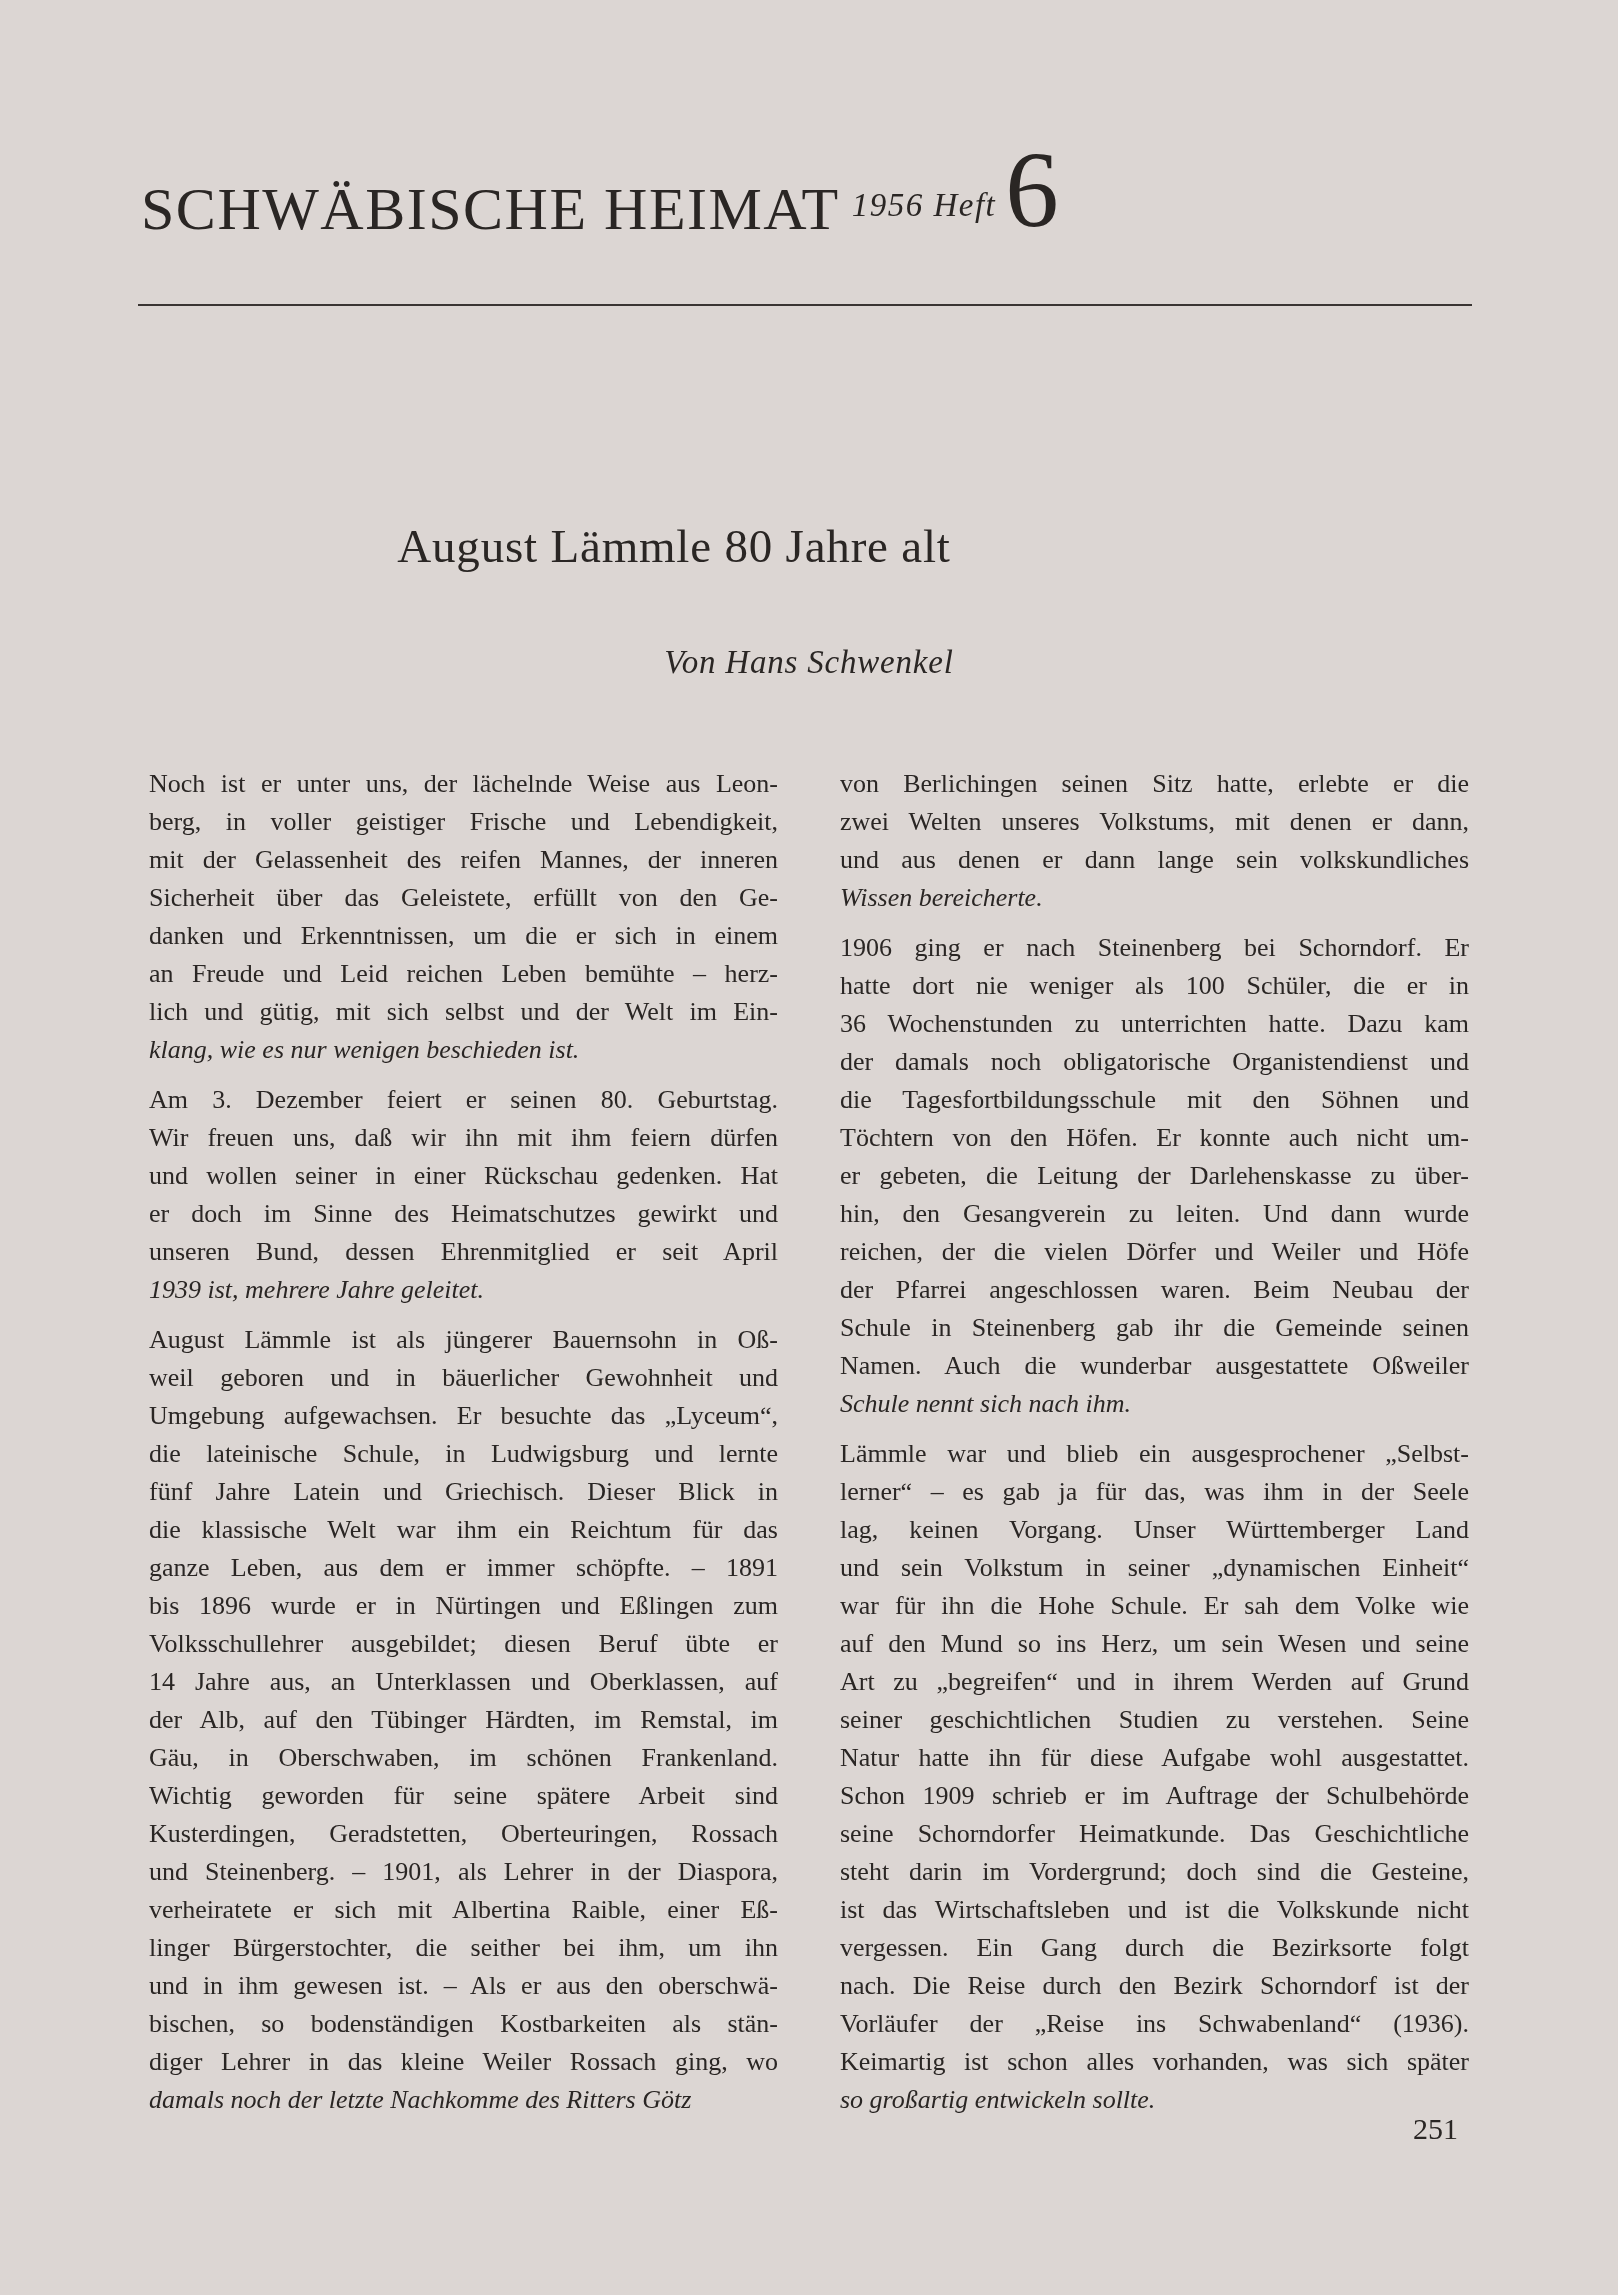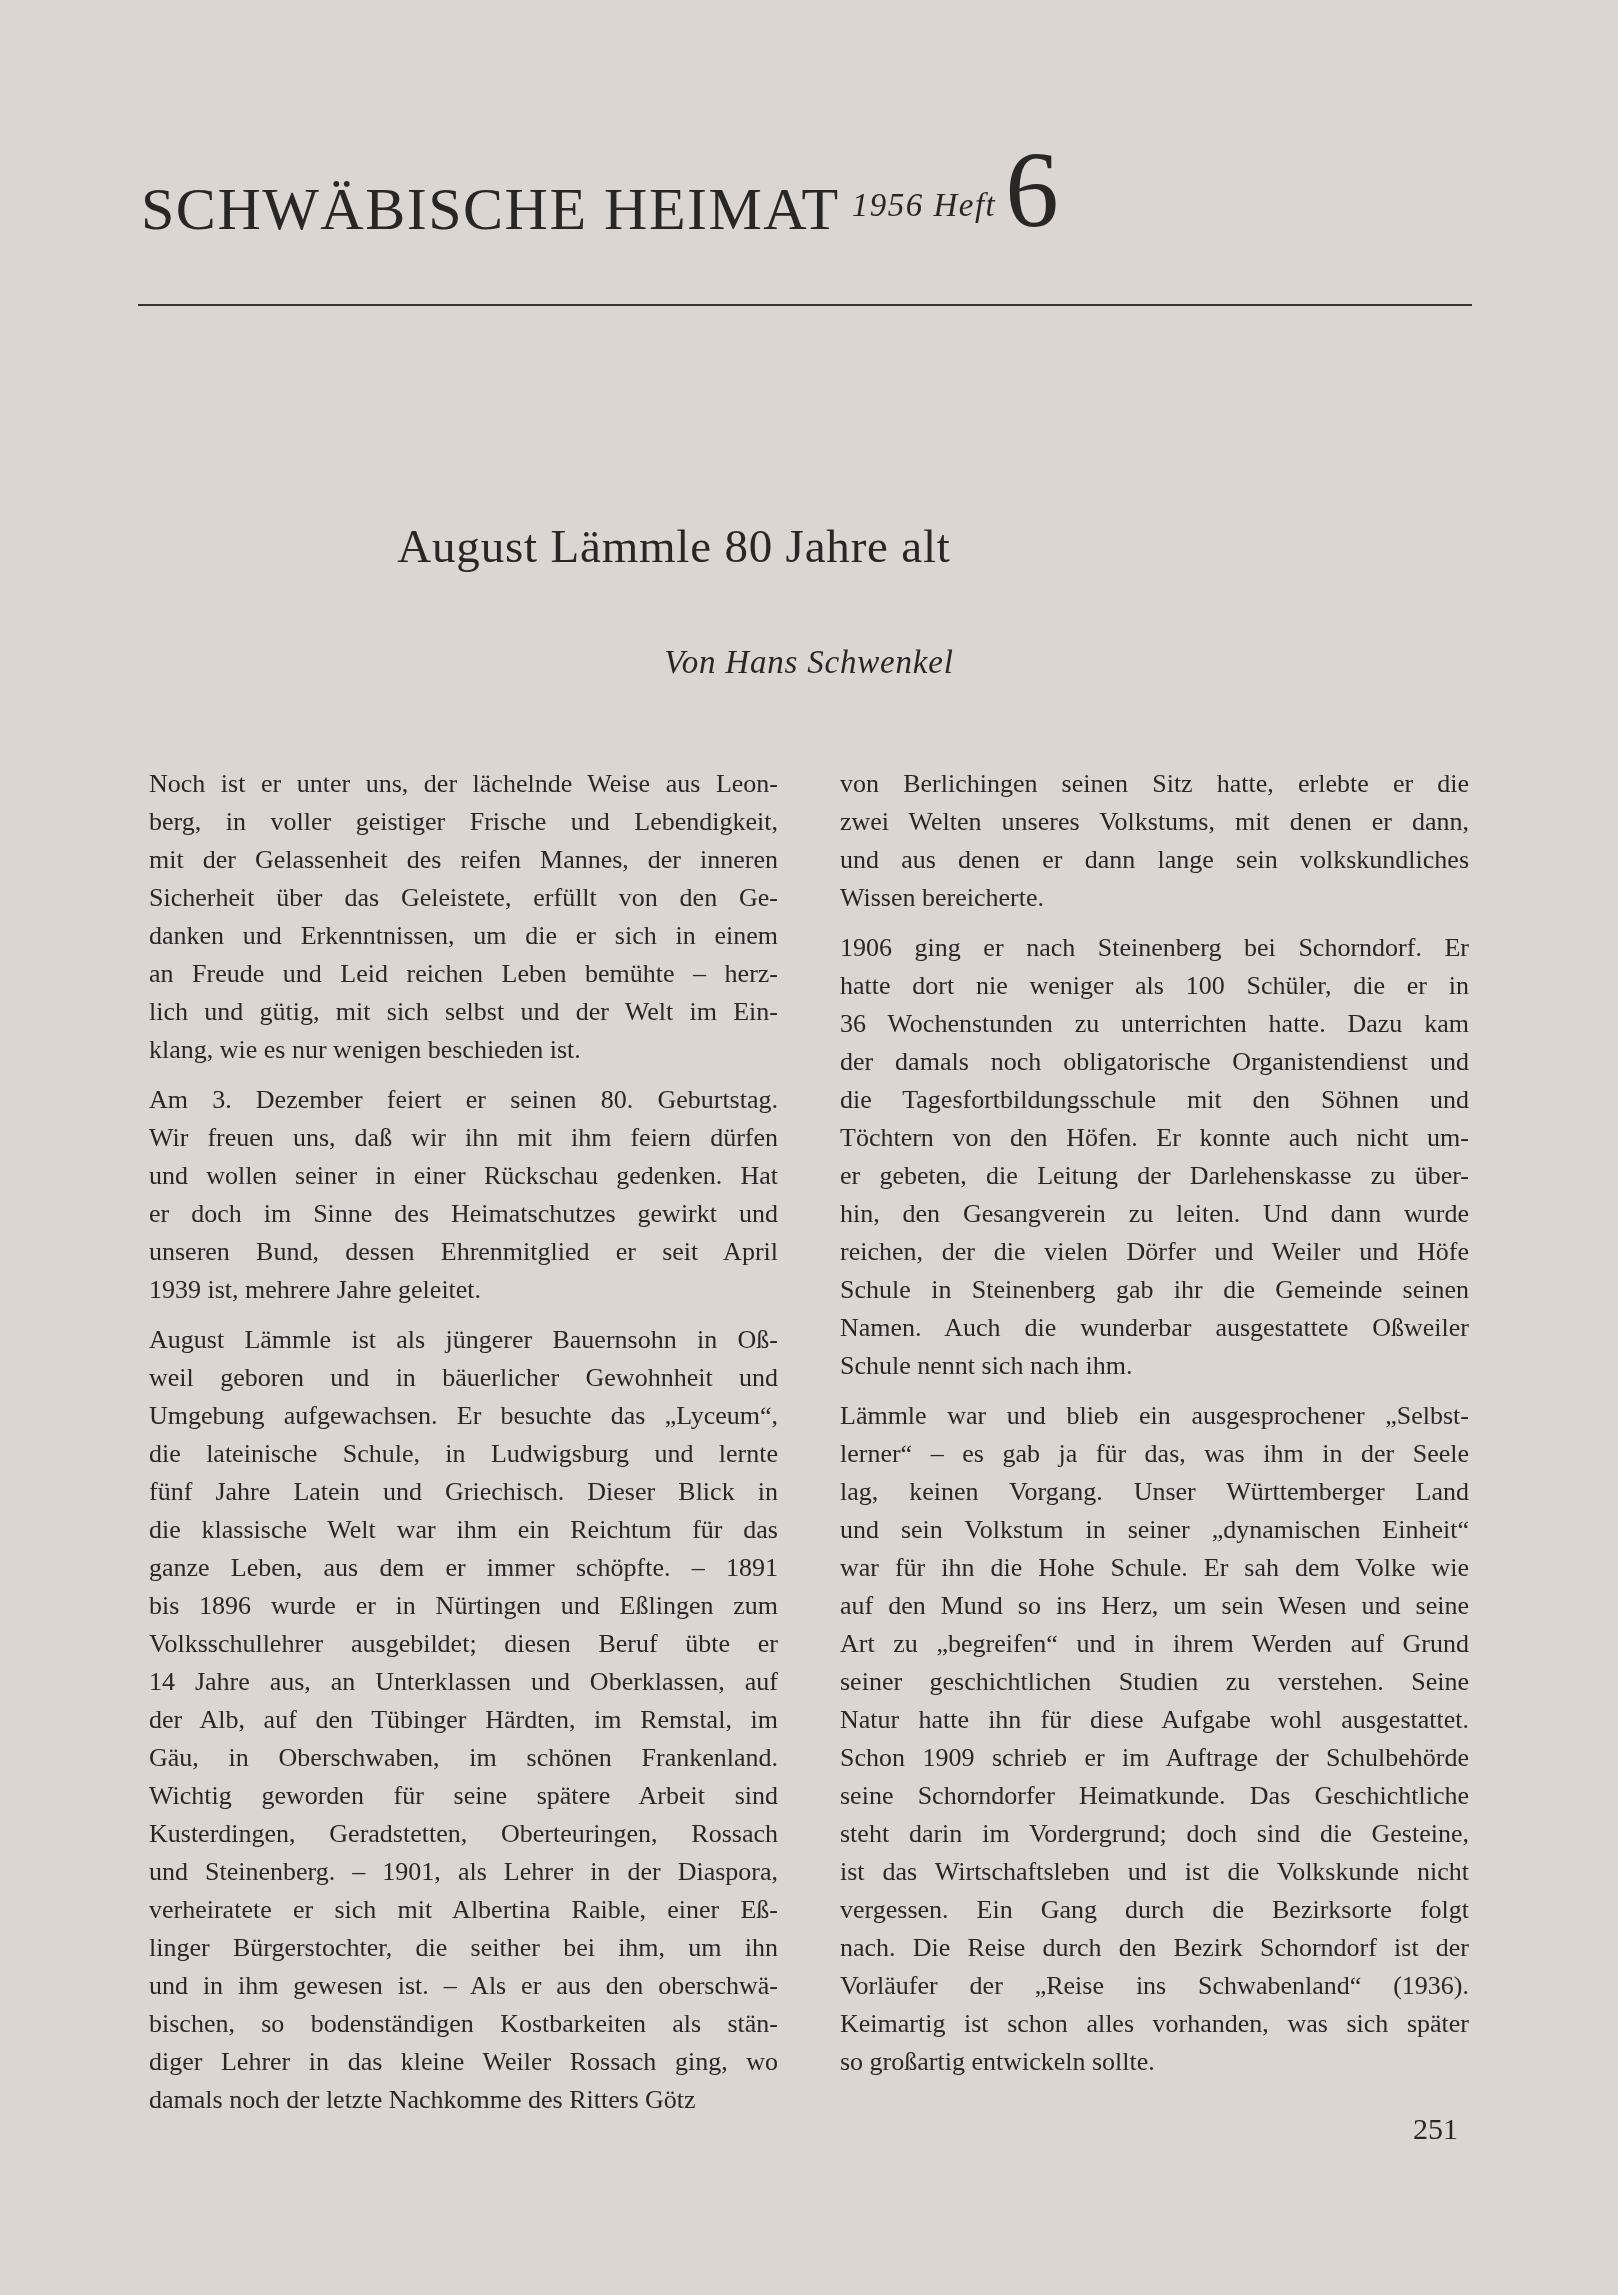--- a/index.html
+++ b/index.html
@@ -40,21 +40,21 @@
   }
   .col {
     position: absolute; top: 753px; width: 653px;
     font-size: 26px; line-height: 38px;
     text-align: justify;
   }
   .col.left { left: 137px; }
   .col.right { left: 828px; }
   .col p { margin: 12px; text-align-last: left; }
   .line { display: block; text-align: justify; text-align-last: justify; white-space: nowrap; }
-  .line.last { text-align-last: left; }
+  .line.last { text-align-last: left; font-style: italic; }
   .page-number {
     position: absolute; left: 1413px; top: 2112px; font-size: 30px;
   }
 </style>
 </head>
 <body>
 
 <header class="masthead">
   <span class="mast-title">SCHWÄBISCHE HEIMAT</span>
   <span class="mast-meta">
@@ -122,20 +122,21 @@
     <p>
       <span class="line">1906 ging er nach Steinenberg bei Schorndorf. Er</span>
       <span class="line">hatte dort nie weniger als 100 Schüler, die er in</span>
       <span class="line">36 Wochenstunden zu unterrichten hatte. Dazu kam</span>
       <span class="line">der damals noch obligatorische Organistendienst und</span>
       <span class="line">die Tagesfortbildungsschule mit den Söhnen und</span>
       <span class="line">Töchtern von den Höfen. Er konnte auch nicht um-</span>
       <span class="line">er gebeten, die Leitung der Darlehenskasse zu über-</span>
       <span class="line">hin, den Gesangverein zu leiten. Und dann wurde</span>
       <span class="line">reichen, der die vielen Dörfer und Weiler und Höfe</span>
+      <span class="line">der Pfarrei angeschlossen waren. Beim Neubau der</span>
       <span class="line">Schule in Steinenberg gab ihr die Gemeinde seinen</span>
       <span class="line">Namen. Auch die wunderbar ausgestattete Oßweiler</span>
       <span class="line last">Schule nennt sich nach ihm.</span>
     </p>
     <p>
       <span class="line">Lämmle war und blieb ein ausgesprochener „Selbst-</span>
       <span class="line">lerner“ – es gab ja für das, was ihm in der Seele</span>
       <span class="line">lag, keinen Vorgang. Unser Württemberger Land</span>
       <span class="line">und sein Volkstum in seiner „dynamischen Einheit“</span>
       <span class="line">war für ihn die Hohe Schule. Er sah dem Volke wie</span>

